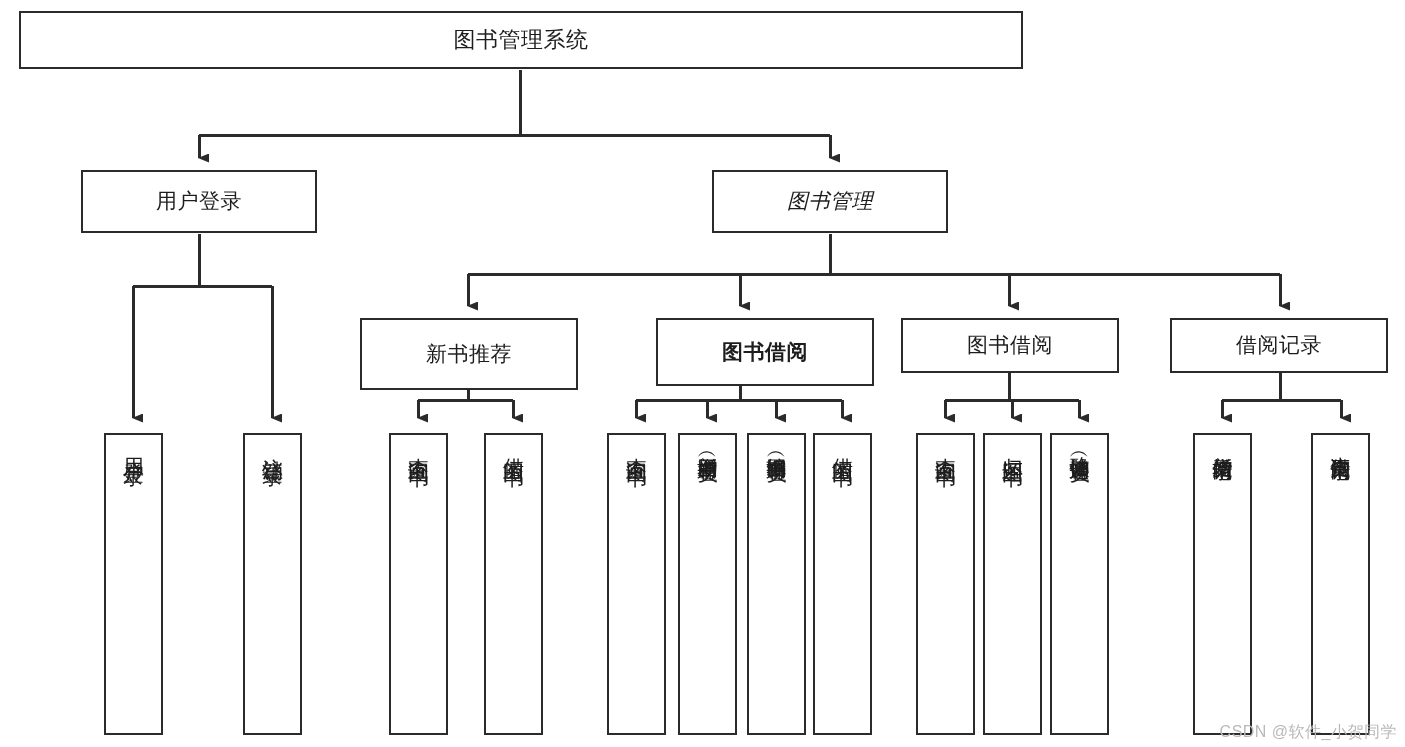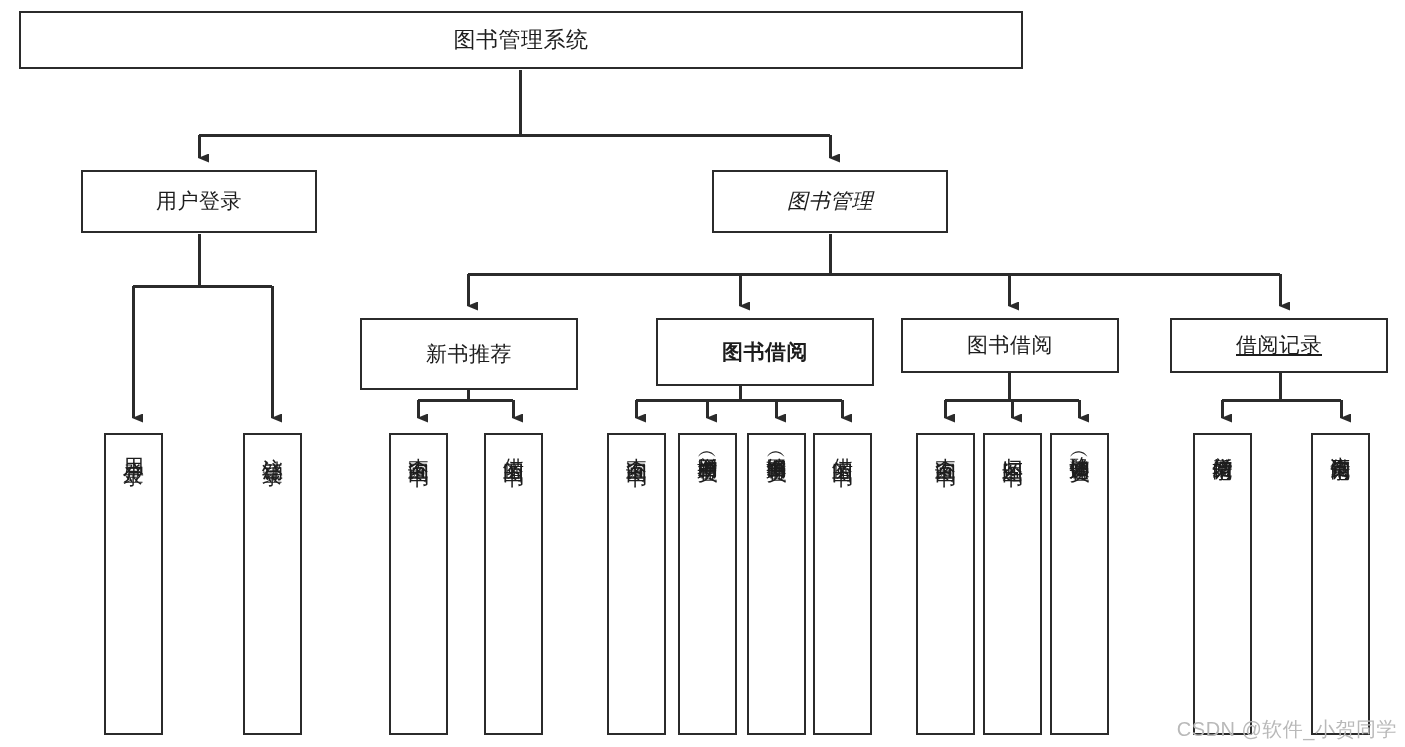--- a/index.html
+++ b/index.html
@@ -66,21 +66,21 @@
     white-space: nowrap;
   }
   .node.vert.tall-text .node-label {
     font-size: 20px;
     letter-spacing: 1px;
   }
   .watermark {
     position: absolute;
     right: 8px;
     bottom: 4px;
-    font-size: 20px;
+    font-size: 16px;
     color: #b9b9b9;
     letter-spacing: 0.5px;
     z-index: 5;
     white-space: nowrap;
   }
 </style>
 </head>
 <body>
 
 <div id="diagram-root">
@@ -152,21 +152,21 @@
   </div>
 
   <div class="node horiz" style="left:656px; top:318px; width:218px; height:68px;font-weight:bold;">
     <span class="node-label">图书借阅</span>
   </div>
 
   <div class="node horiz" style="left:901px; top:318px; width:218px; height:55px;">
     <span class="node-label">图书借阅</span>
   </div>
 
-  <div class="node horiz" style="left:1170px; top:318px; width:218px; height:55px;text-decoration:underline;">
+  <div class="node horiz" style="left:1170px; top:318px; width:218px; height:55px;">
     <span class="node-label">借阅记录</span>
   </div>
 
   <div class="node vert" style="left:104px; top:433px; width:59px; height:302px;">
     <span class="node-label">用户登录</span>
   </div>
 
   <div class="node vert" style="left:243px; top:433px; width:59px; height:302px;">
     <span class="node-label">注销登录</span>
   </div>

